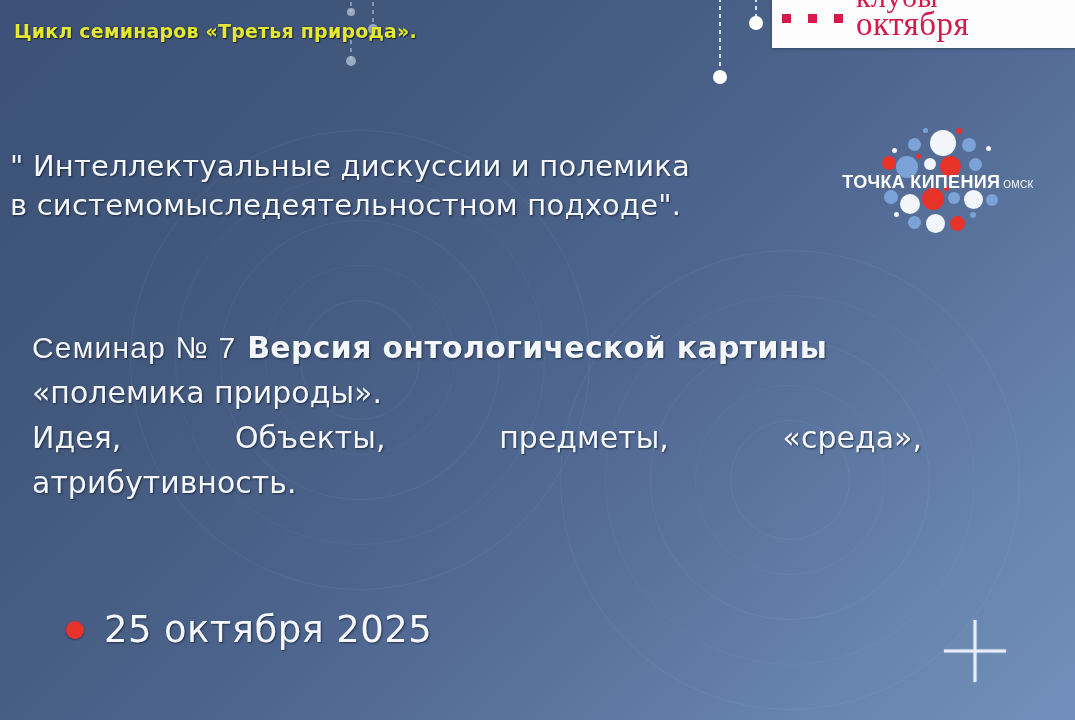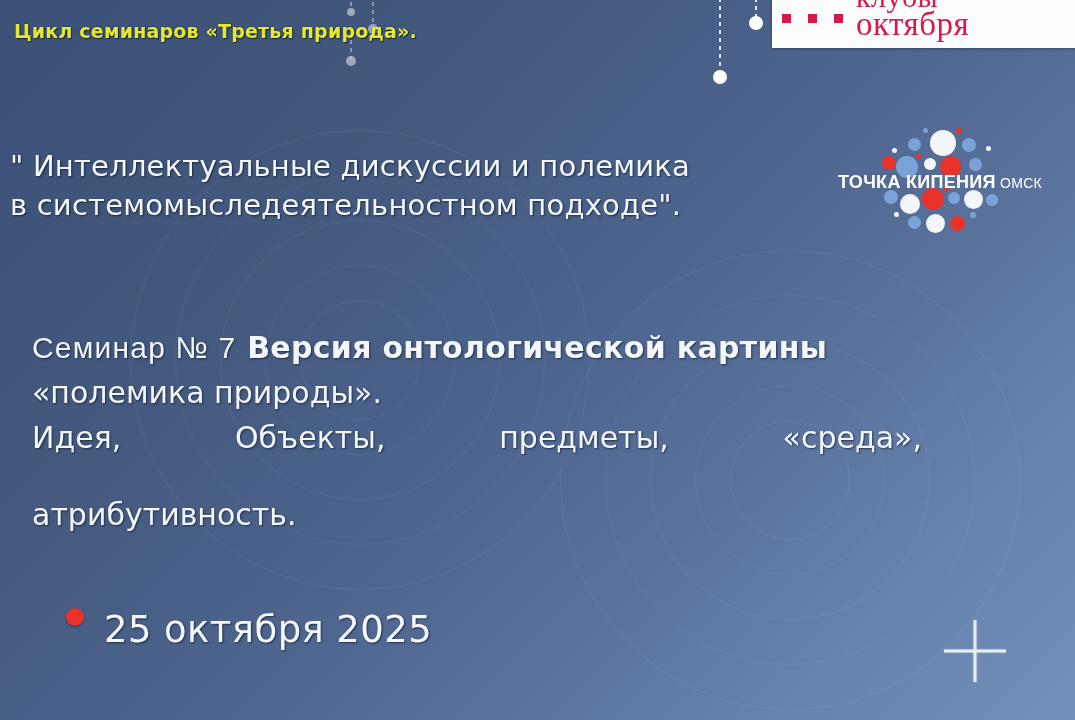--- a/index.html
+++ b/index.html
@@ -107,25 +107,25 @@
   }
   .seminar-rest { font-family:"DejaVu Sans", sans-serif; letter-spacing:.3px;font-weight:bold; }
   .line-plain {
     font-family:"DejaVu Sans", sans-serif;
     font-size:30px; line-height:45px;
   }
   .justified {
     text-align:justify;
     text-align-last:justify;
   }
-  .justified.last { text-align-last:left;margin-top:32px; }
+  .justified.last { text-align-last:left; }
 
   .date-row {
     position:absolute; left:66px; top:608px;
-    display:flex; gap:20px;
+    display:flex; align-items:center; gap:20px;
   }
   .date-bullet {
     width:18px; height:18px; border-radius:50%;
     background:#e8322a;
     box-shadow:0 1px 2px rgba(10,20,40,.5);
   }
   .date-text {
     font-family:"DejaVu Sans", sans-serif;
     font-size:37px; color:#f5f8fd;
     text-shadow:1px 1px 2px rgba(18,28,48,.7);
@@ -171,21 +171,21 @@
   .tk-logo { position:absolute; left:838px; top:128px; width:200px; height:112px; }
   .tk-dots { position:absolute; inset:0; }
   .tk-dots i { position:absolute; border-radius:50%; display:block; }
   .tk-text {
     position:absolute; left:0; top:45px; width:200px;
     text-align:center; white-space:nowrap;
     font-family:"Liberation Sans", sans-serif;
     line-height:1;
   }
   .tk-bold { font-size:18px; font-weight:700; color:#ffffff; letter-spacing:.3px; }
-  .tk-light { font-size:14px; font-weight:400; color:#ffffff; letter-spacing:.3px; }
+  .tk-light { font-size:10px; font-weight:400; color:#ffffff; letter-spacing:.3px; }
 </style>
 </head>
 <body>
 
 <div id="slide">
 
   <div class="arcwrap-left">
     <div class="arcs" style="left:0px;top:0px;width:460px;height:460px;"></div>
     <div class="arcs soft" style="left:45px;top:45px;width:370px;height:370px;"></div>
     <div class="arcs" style="left:90px;top:90px;width:280px;height:280px;"></div>

